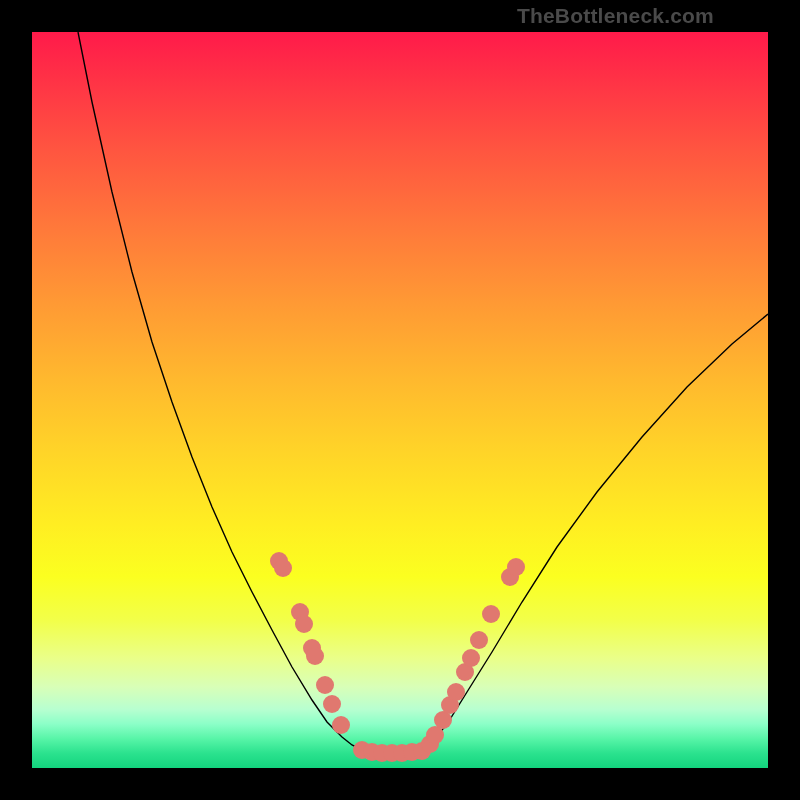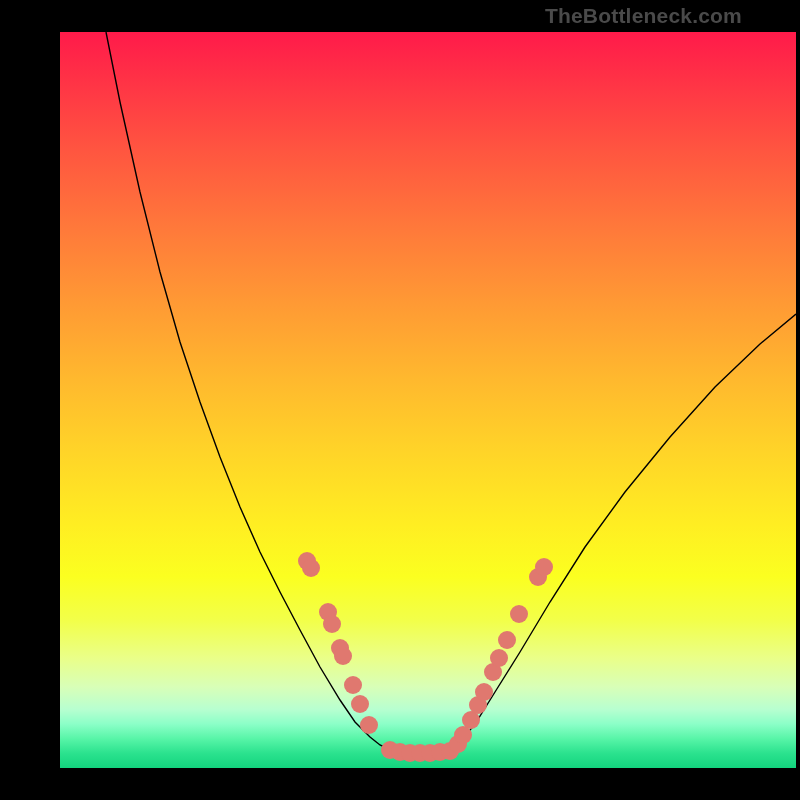--- a/index.html
+++ b/index.html
@@ -11,21 +11,20 @@
     overflow: hidden;
     font-family: Arial, Helvetica, sans-serif;
   }
   .frame {
     position: absolute;
     left: 0;
     top: 0;
     width: 724px;
     height: 800px;
     background: #000;
-    margin-left: 28px;
   }
   .plot-area {
     position: absolute;
     left: 32px;
     top: 32px;
     width: 736px;
     height: 736px;
     overflow: hidden;
   }
   .gradient {

